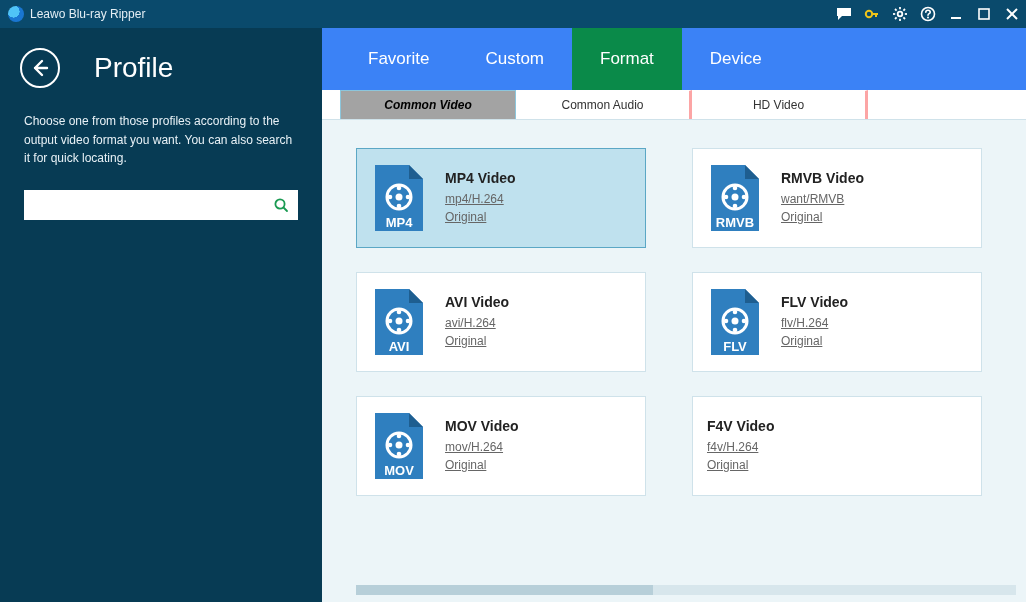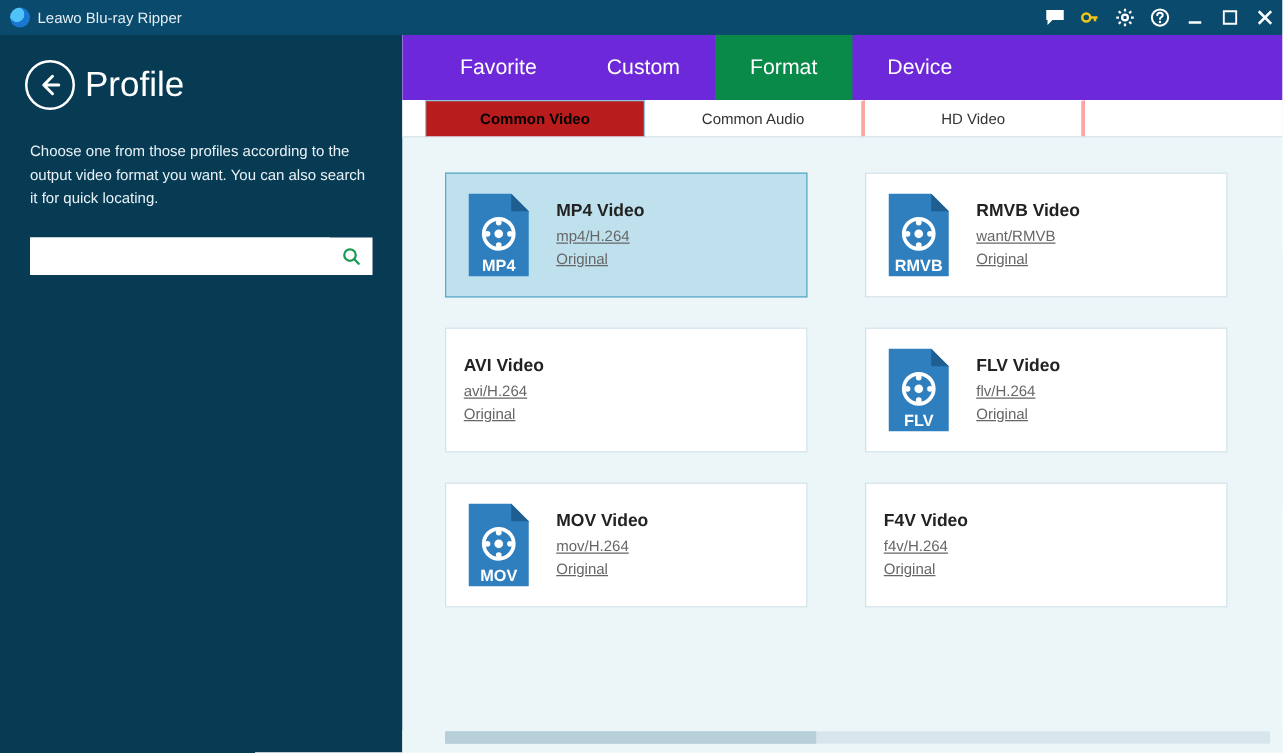--- a/index.html
+++ b/index.html
@@ -8,35 +8,35 @@
   
   .titlebar { height: 28px; background: #0a4a6c; display: flex; align-items: center; color: #e4eef4; font-size: 12px; }
   .titlebar .logo { width: 16px; height: 16px; margin: 0 6px 0 8px; border-radius: 50%; background: radial-gradient(circle at 35% 35%, #4fc3f7 0 40%, #1976d2 41% 100%); position: relative; }
   .titlebar .title { flex: none; }
   .titlebar .spacer { flex: 1; }
   .titlebar .tbtn { width: 28px; height: 28px; display: flex; align-items: center; justify-content: center; cursor: pointer; }
   .titlebar .tbtn svg { display:block; }
   
   .body { flex: 1; display: flex; min-height: 0; }
   .sidebar { width: 322px; background: #073b54; color: #fff; padding: 14px 24px 0 24px; display: flex; flex-direction: column; }
-  .back-row { display: flex; align-items: center; gap: 8px; margin: 6px 0 24px -4px; }
+  .back-row { display: flex; align-items: center; gap: 34px; margin: 6px 0 24px -4px; }
   .back-btn { width: 40px; height: 40px; border: 2px solid #fff; border-radius: 50%; display:flex; align-items:center; justify-content:center; cursor:pointer; }
   .page-title { font-size: 28px; font-weight: 400; }
   .sidebar-desc { font-size: 12px; line-height: 1.55; color: #e8f1f6; margin-bottom: 22px; }
   .searchbox { display:flex; height: 30px; background:#fff; }
   .searchbox input { flex:1; border:none; outline:none; padding:0 8px; font-size:13px; }
   .searchbox .sbtn { width:34px; display:flex; align-items:center; justify-content:center; cursor:pointer; }
   
   .main { flex:1; display:flex; flex-direction:column; min-width:0; background:#ecf5f8; }
-  .cat-tabs { height: 52px; background:#6d28d9; display:flex; align-items:stretch; padding-left: 18px; }
+  .cat-tabs { height: 62px; background:#3b82f6; display:flex; align-items:stretch; padding-left: 18px; }
   .cat-tab { color:#fff; font-size:17px; padding: 0 28px; display:flex; align-items:center; cursor:pointer; }
   .cat-tab.active { background:#0a8a49; }
   .sub-tabs { height: 30px; background:#fff; border-bottom:1px solid #cfe2ea; display:flex; padding-left: 18px; }
   .sub-tab { width: 176px; text-align:center; font-size:12px; color:#333; display:flex; align-items:center; justify-content:center; cursor:pointer; border-right:3px solid #fca5a5; }
-  .sub-tab.active { background:#b91c1c; border:1px solid #8cc6dc; border-bottom:none; color:#000; font-weight:600; }
+  .sub-tab.active { background:#a3a3a3; border:1px solid #8cc6dc; border-bottom:none; color:#000; font-weight:600;font-style:italic; }
   .sub-tab:not(.active) { border-top:1px solid transparent; }
   .content { flex:1; overflow:auto; padding: 28px 10px 0 34px; }
   .grid { display:grid; grid-template-columns: repeat(2, 290px); gap: 24px 46px; }
   .card { height: 100px; background:#fff; border:1px solid #cfe2ea; display:flex; align-items:center; padding: 0 14px; cursor:pointer; }
   .card.selected { background:#bfe1ee; border-color:#5ba7c5; }
   .card .iconwrap { width: 56px; height: 70px; position:relative; flex:none; margin-right: 18px; }
   .card .meta .name { font-size:14px; font-weight:700; color:#222; margin-bottom:4px; }
   .card .meta .enc, .card .meta .qual { font-size:12px; color:#666; line-height:1.5;text-decoration:underline; }
   .hscroll { height: 18px; background:#ecf5f8; display:flex; align-items:center; padding: 0 10px 6px 34px; }
   .hscroll .track { flex:1; height:10px; background:#d7e6ec; position:relative; }
@@ -169,20 +169,31 @@
     <circle cx="37" cy="34" r="2.3" fill="#fff"></circle>
     <text x="28" y="64" text-anchor="middle" fill="#fff" font-family="Arial" font-weight="700" font-size="13">RMVB</text>
   </svg></div>
     <div class="meta">
       <div class="name">RMVB Video</div>
       <div class="enc">want/RMVB</div>
       <div class="qual">Original</div>
     </div>
             </div>
             <div class="card">
+    <div class="iconwrap"><svg width="56" height="70" viewBox="0 0 56 70">
+    <path d="M4 2h34l14 14v52H4z" fill="#2f7fbf"></path>
+    <path d="M38 2v14h14z" fill="#1e5e90"></path>
+    <circle cx="28" cy="34" r="12" fill="none" stroke="#fff" stroke-width="3"></circle>
+    <circle cx="28" cy="34" r="3.5" fill="#fff"></circle>
+    <circle cx="28" cy="25" r="2.3" fill="#fff"></circle>
+    <circle cx="28" cy="43" r="2.3" fill="#fff"></circle>
+    <circle cx="19" cy="34" r="2.3" fill="#fff"></circle>
+    <circle cx="37" cy="34" r="2.3" fill="#fff"></circle>
+    <text x="28" y="64" text-anchor="middle" fill="#fff" font-family="Arial" font-weight="700" font-size="13">AVI</text>
+  </svg></div>
     <div class="meta">
       <div class="name">AVI Video</div>
       <div class="enc">avi/H.264</div>
       <div class="qual">Original</div>
     </div>
             </div>
             <div class="card">
     <div class="iconwrap"><svg width="56" height="70" viewBox="0 0 56 70">
     <path d="M4 2h34l14 14v52H4z" fill="#2f7fbf"></path>
     <path d="M38 2v14h14z" fill="#1e5e90"></path>

